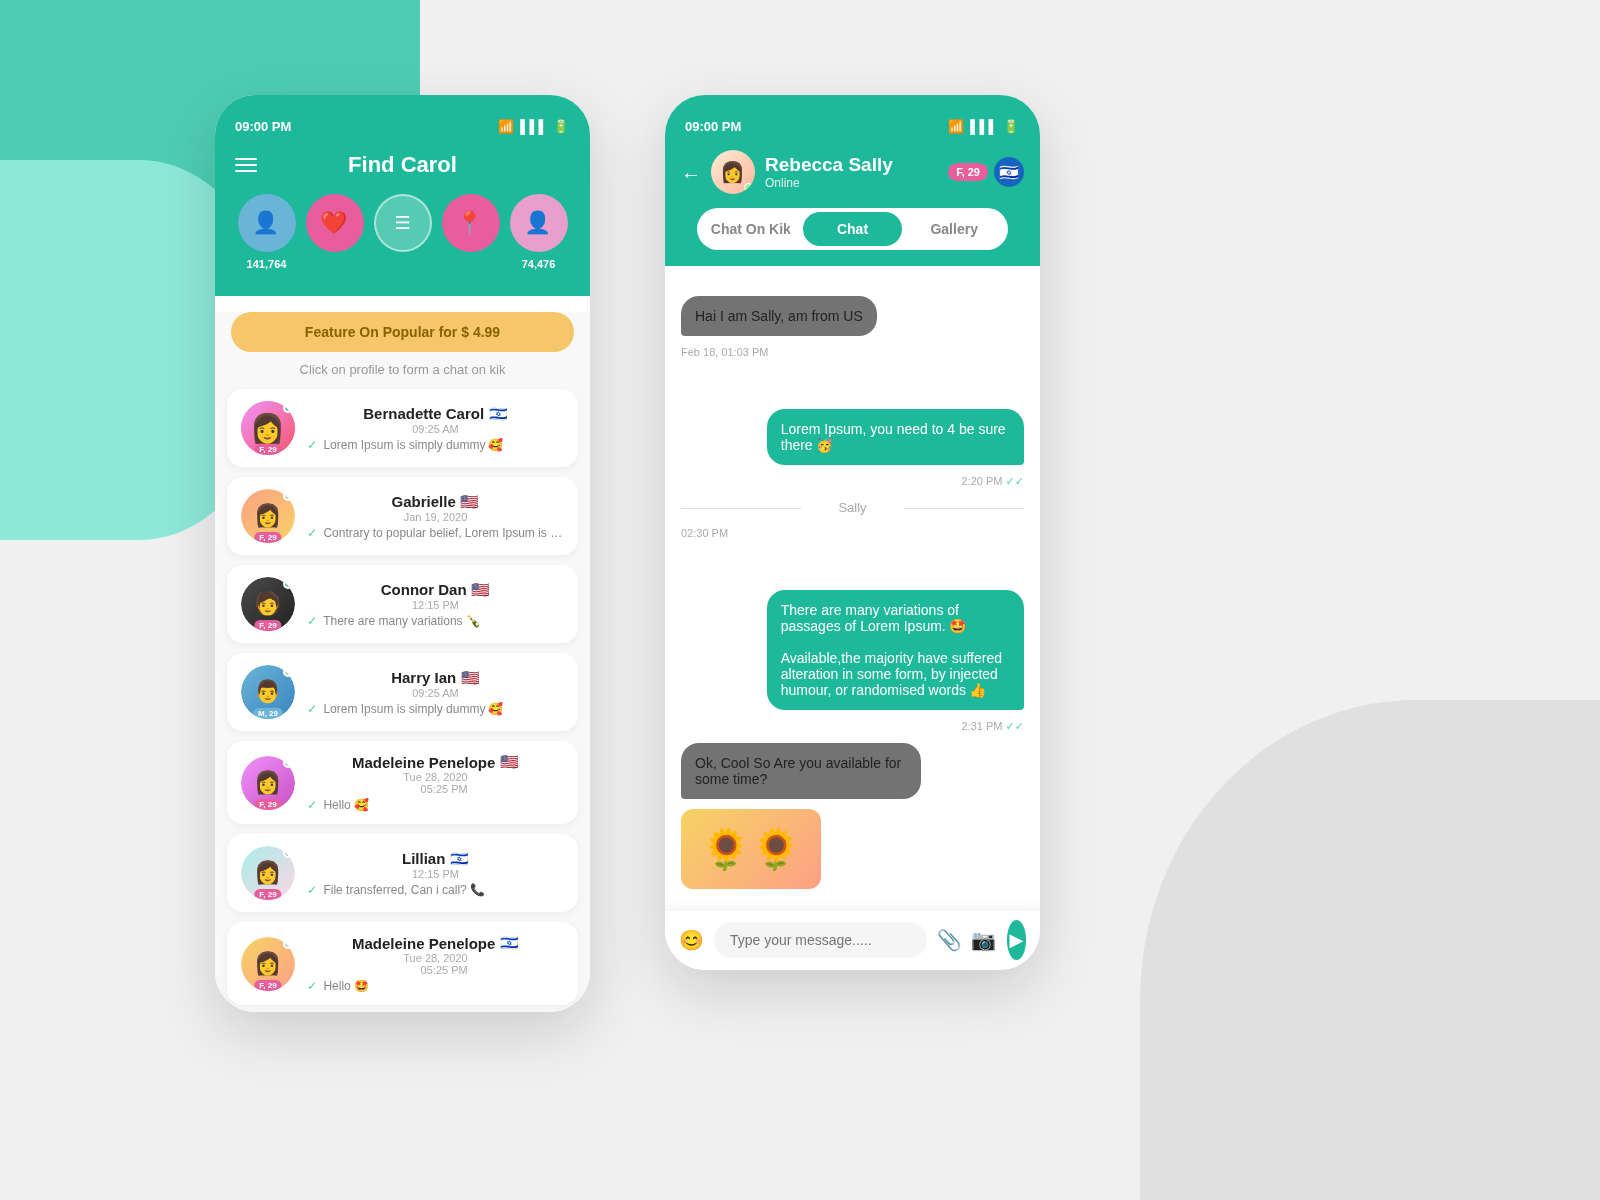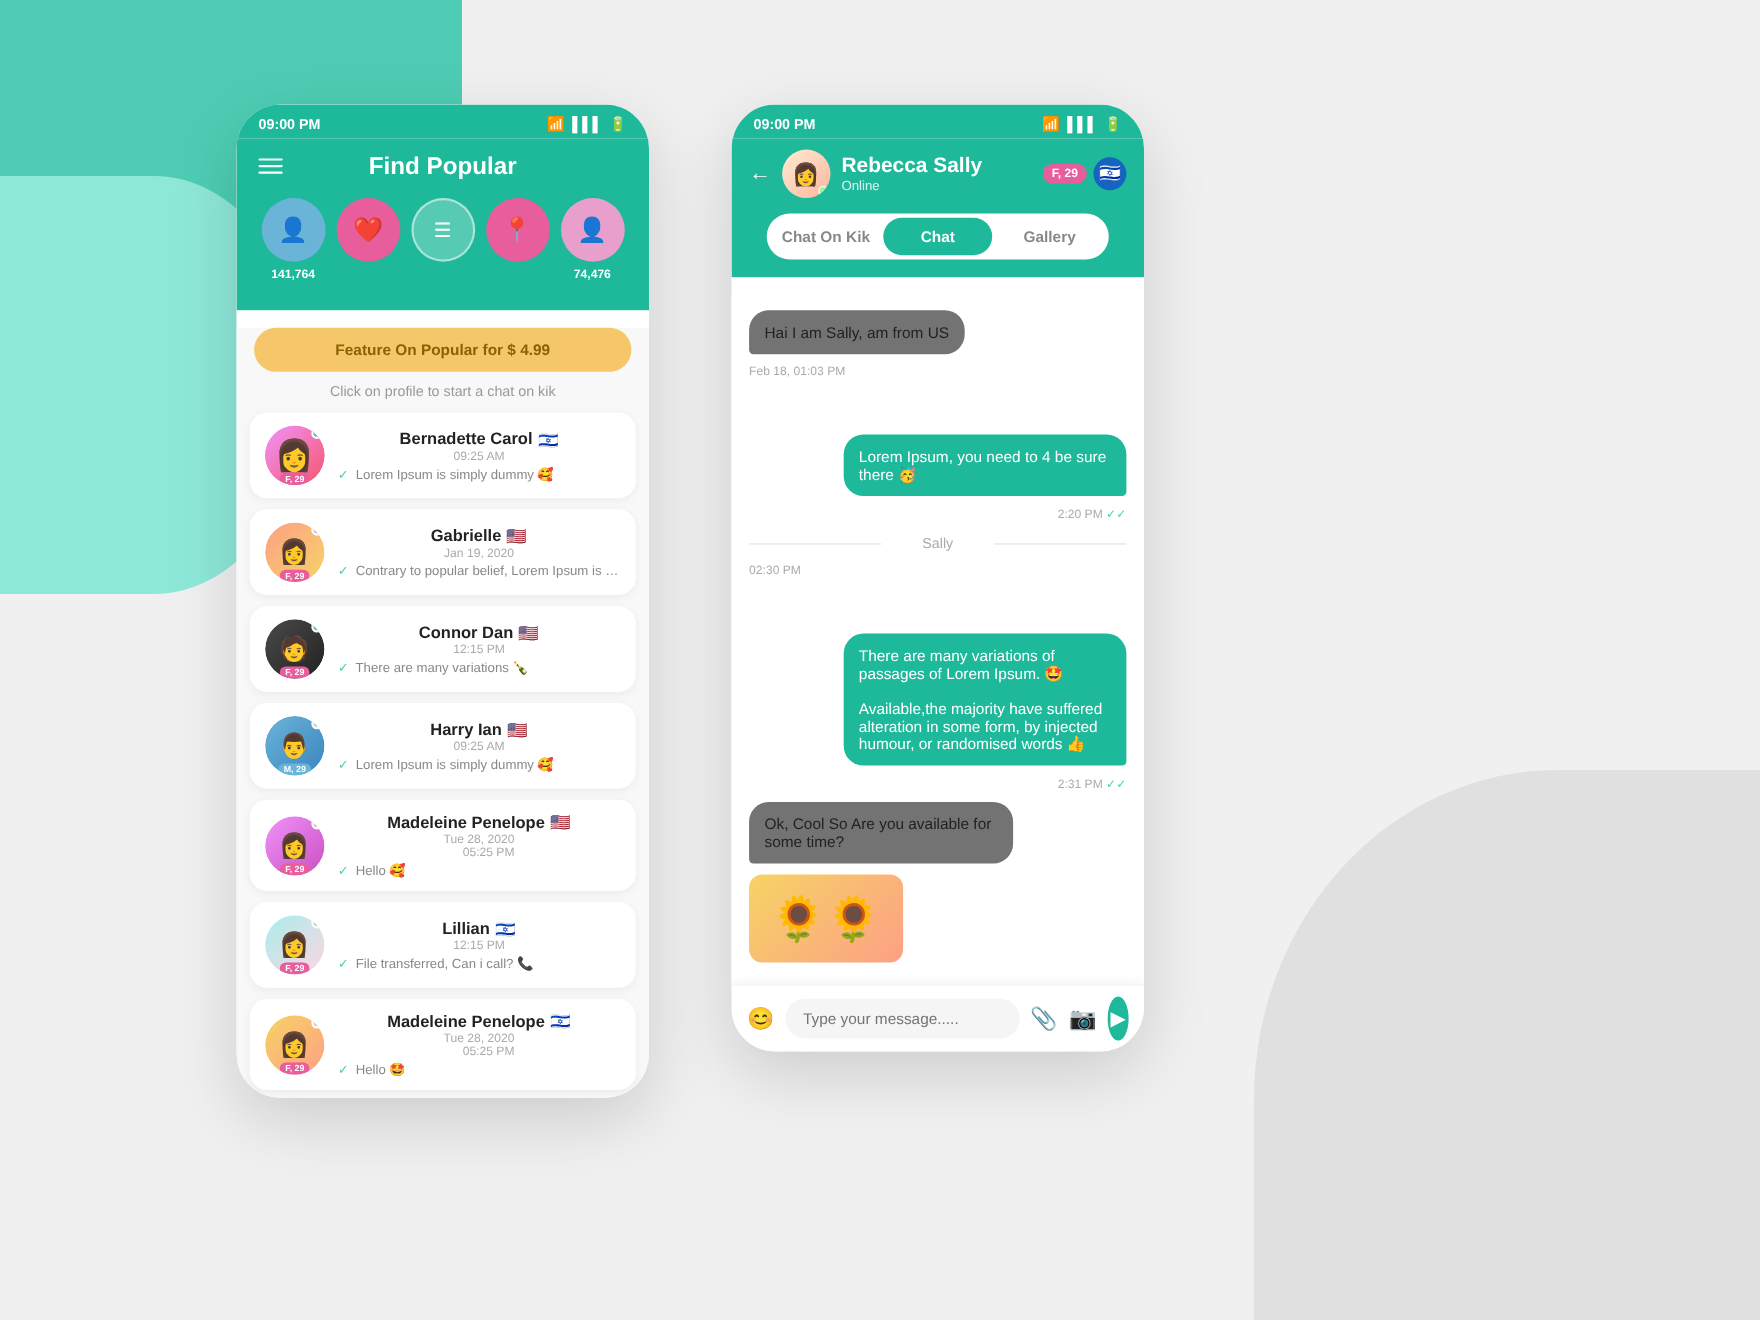--- a/index.html
+++ b/index.html
@@ -47,21 +47,21 @@
       width: 380px;
       background: white;
       border-radius: 40px;
       overflow: hidden;
       box-shadow: 0 20px 60px rgba(0,0,0,0.15);
     }
 
     
     .status-bar {
       background: #1eb89a;
-      padding: 10px 20px 6px;
+      padding: 24px 20px 6px;
       display: flex;
       justify-content: space-between;
       align-items: flex-end;
       color: white;
       font-size: 13px;
       font-weight: 600;
     }
     .status-bar .time { font-weight: 700; }
     .status-icons { display: flex; gap: 6px; align-items: center; }
 
@@ -455,21 +455,21 @@
       </div>
     </div>
 
     <div class="left-header">
       <div class="left-header-top">
         <div class="hamburger">
           <span></span>
             <span></span>
             <span></span>
         </div>
-        <span class="find-friend-title">Find Popular</span>
+        <span class="find-friend-title">Find Carol</span>
       </div>
 
       <div class="icon-row">
         <div style="display:flex;flex-direction:column;align-items:center;gap:18px;">
           <div style="display:flex;align-items:center;gap:10px;position:relative;padding-bottom:24px;">
             <div class="icon-btn blue" style="position:relative;">
               <span>👤</span>
               <span class="icon-count">141,764</span>
             </div>
             <div class="icon-btn pink">
@@ -485,21 +485,21 @@
               <span>👤</span>
               <span class="icon-count">74,476</span>
             </div>
           </div>
         </div>
       </div>
     </div>
 
     <div class="phone-body">
       <div class="feature-banner">Feature On Popular for $ 4.99</div>
-      <div class="chat-subtitle">Click on profile to start a chat on kik</div>
+      <div class="chat-subtitle">Click on profile to form a chat on kik</div>
 
       <div class="chat-list">
 
         <div class="chat-item">
           <div class="chat-avatar av-bernadette">
             <div class="avatar-placeholder av-bernadette" style="font-size:28px;">👩</div>
             <div class="online-dot"></div>
             <div class="age-badge">F, 29</div>
           </div>
           <div class="chat-info">

